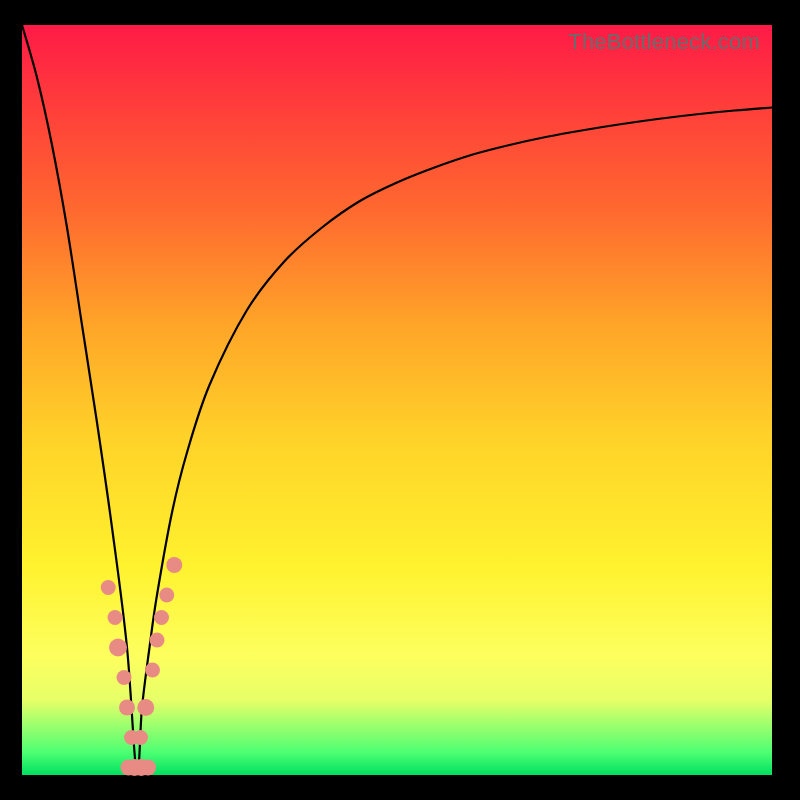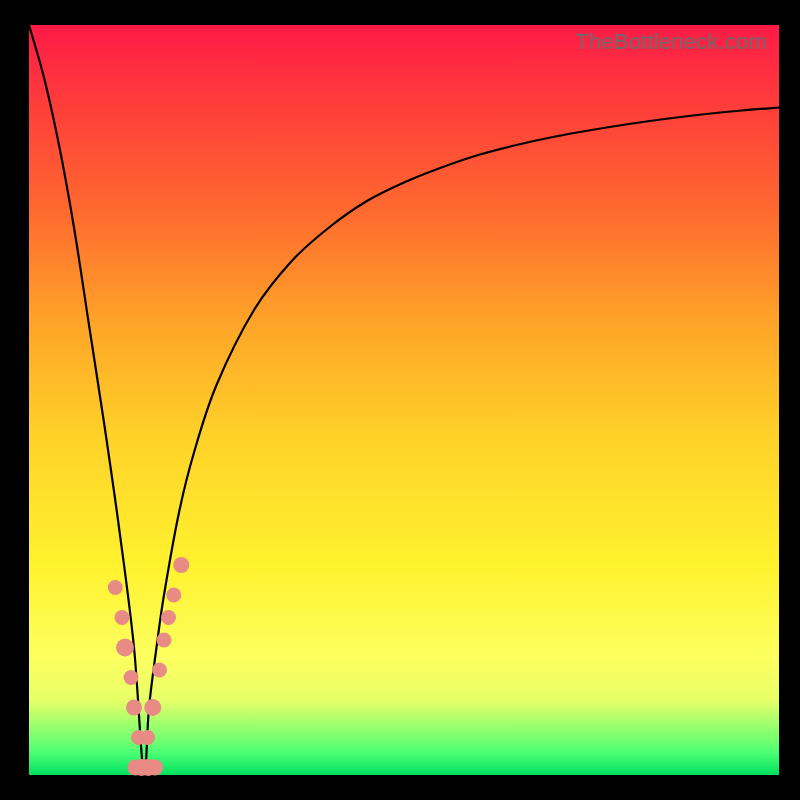--- a/index.html
+++ b/index.html
@@ -6,21 +6,21 @@
     margin: 0;
     padding: 0;
     width: 800px;
     height: 800px;
     background: #000;
     overflow: hidden;
     font-family: Arial, Helvetica, sans-serif;
   }
   .frame {
     position: absolute;
-    left: 29px;
+    left: 22px;
     top: 25px;
     width: 750px;
     height: 750px;
     background: linear-gradient(
       to bottom,
       #ff1a47 0%,
       #ff3b3b 10%,
       #ff6a2f 25%,
       #ffa528 40%,
       #ffd229 55%,

